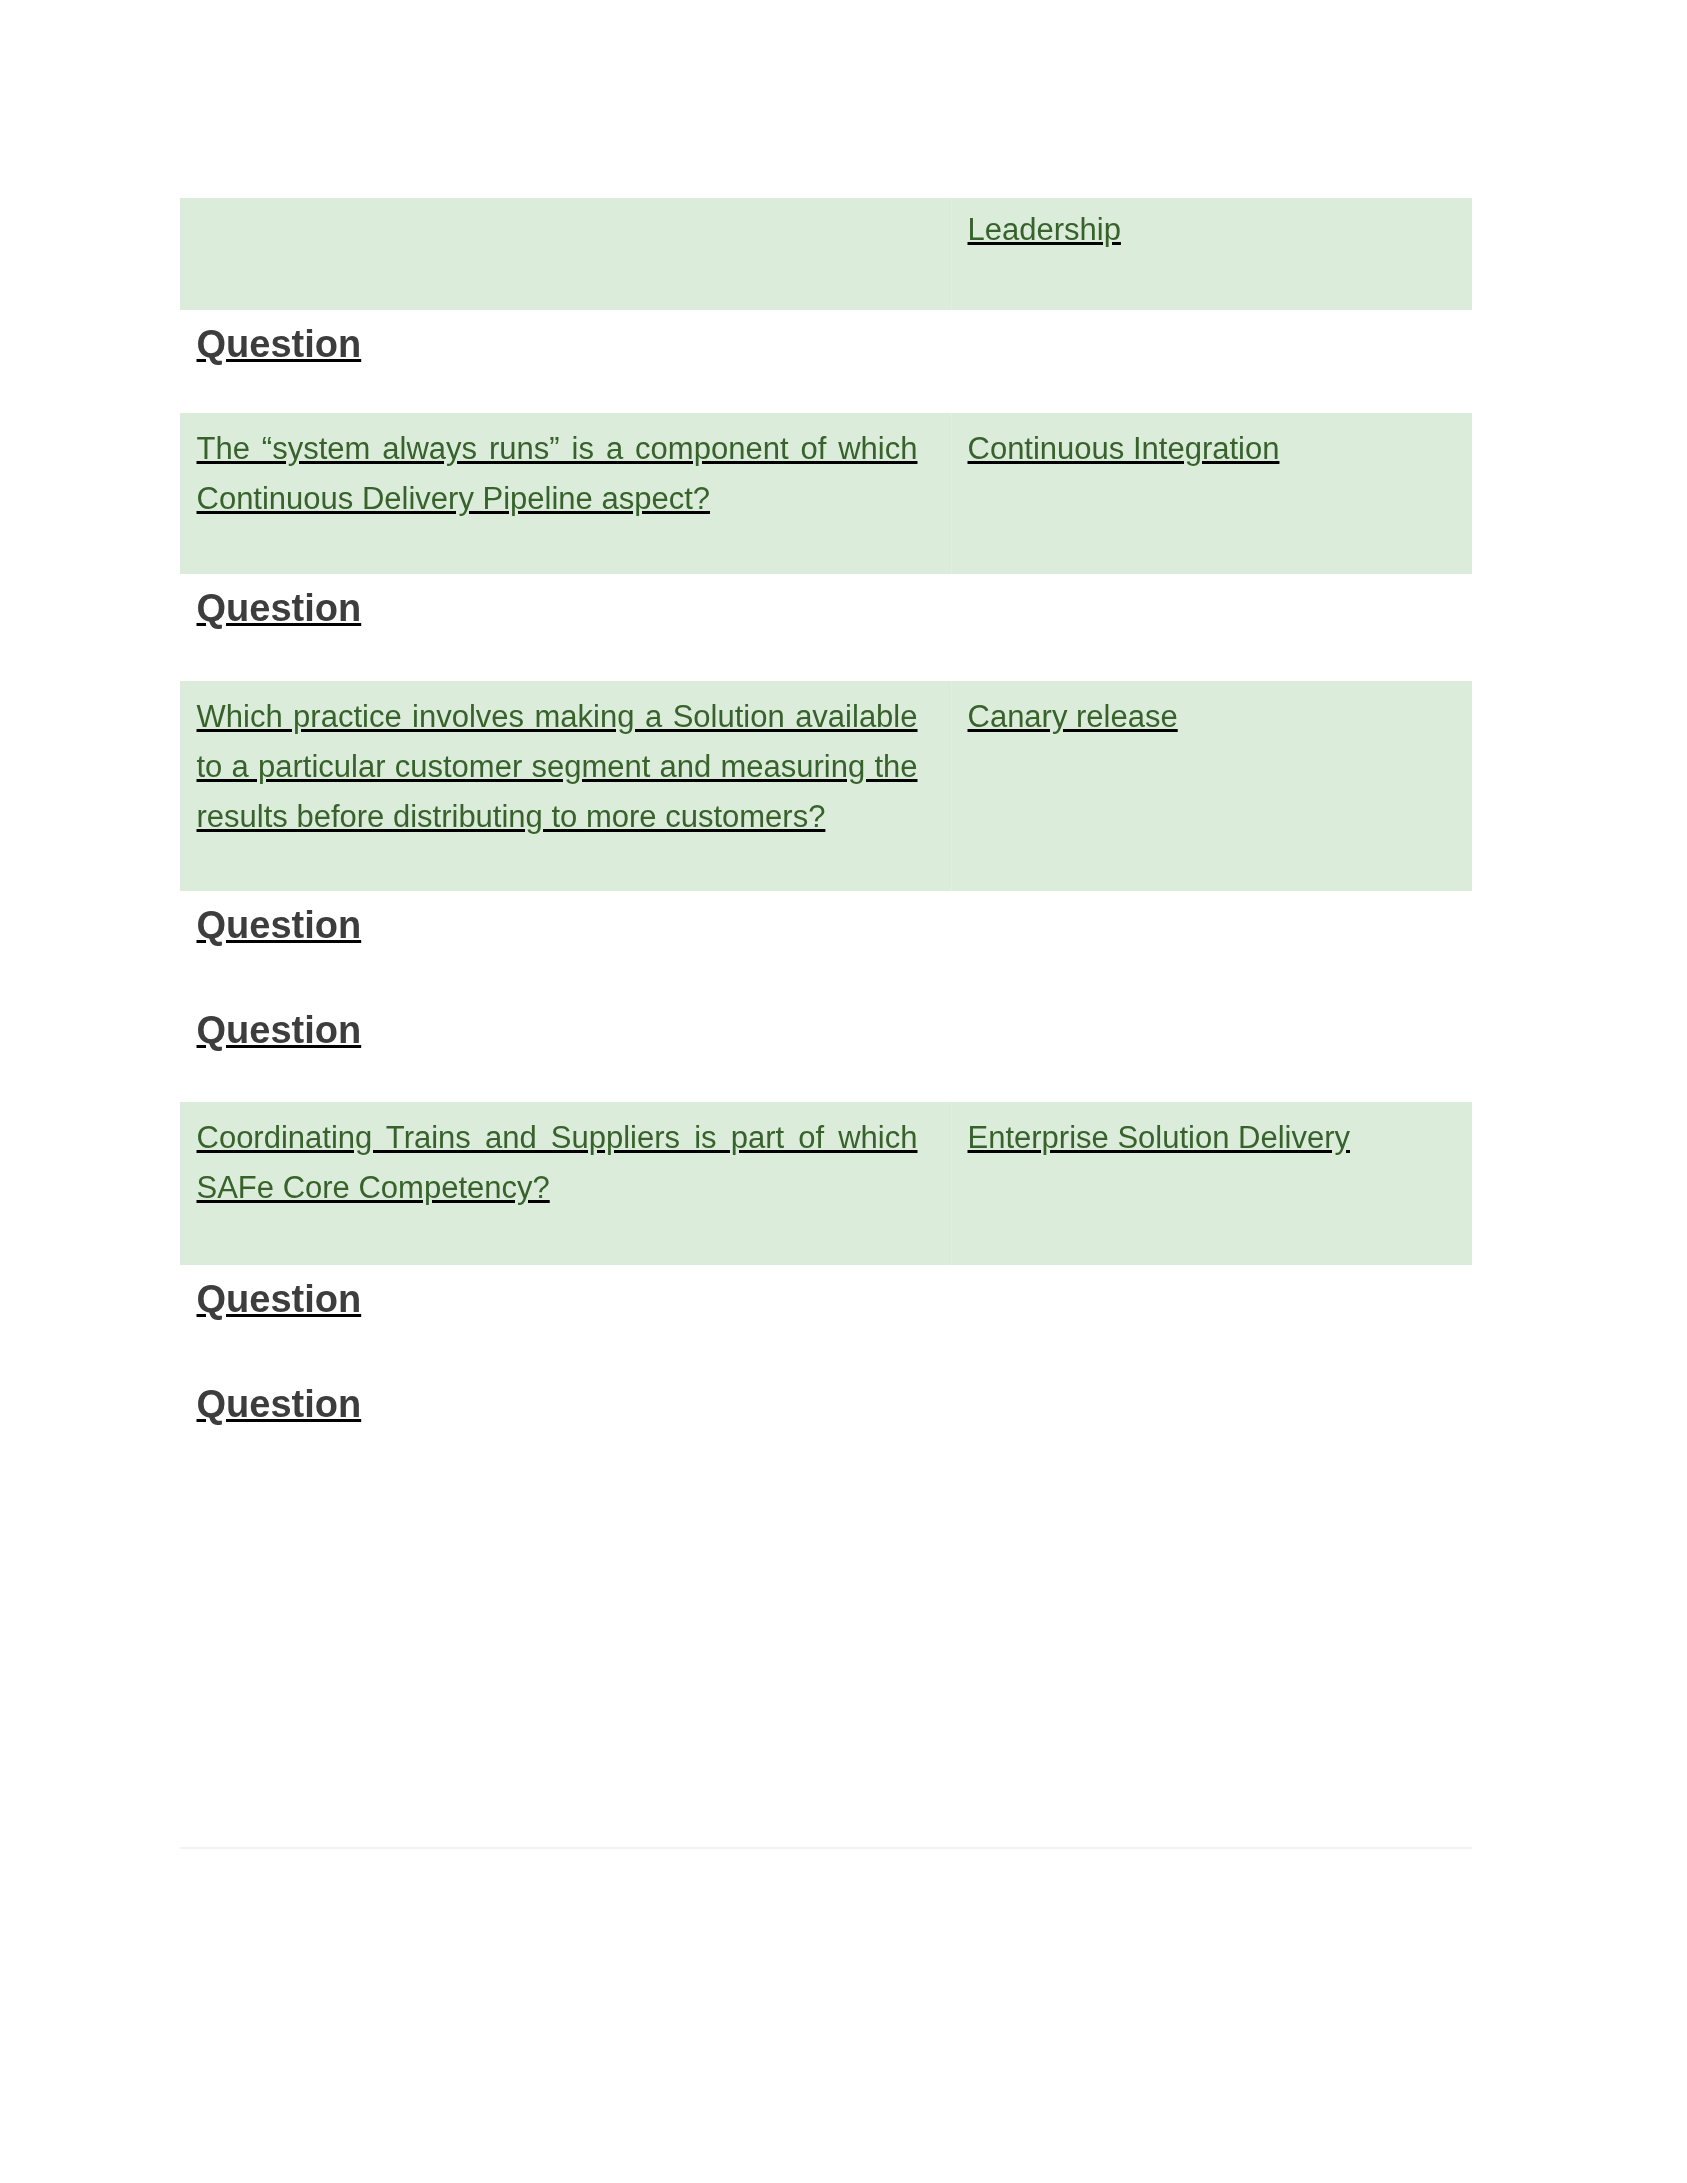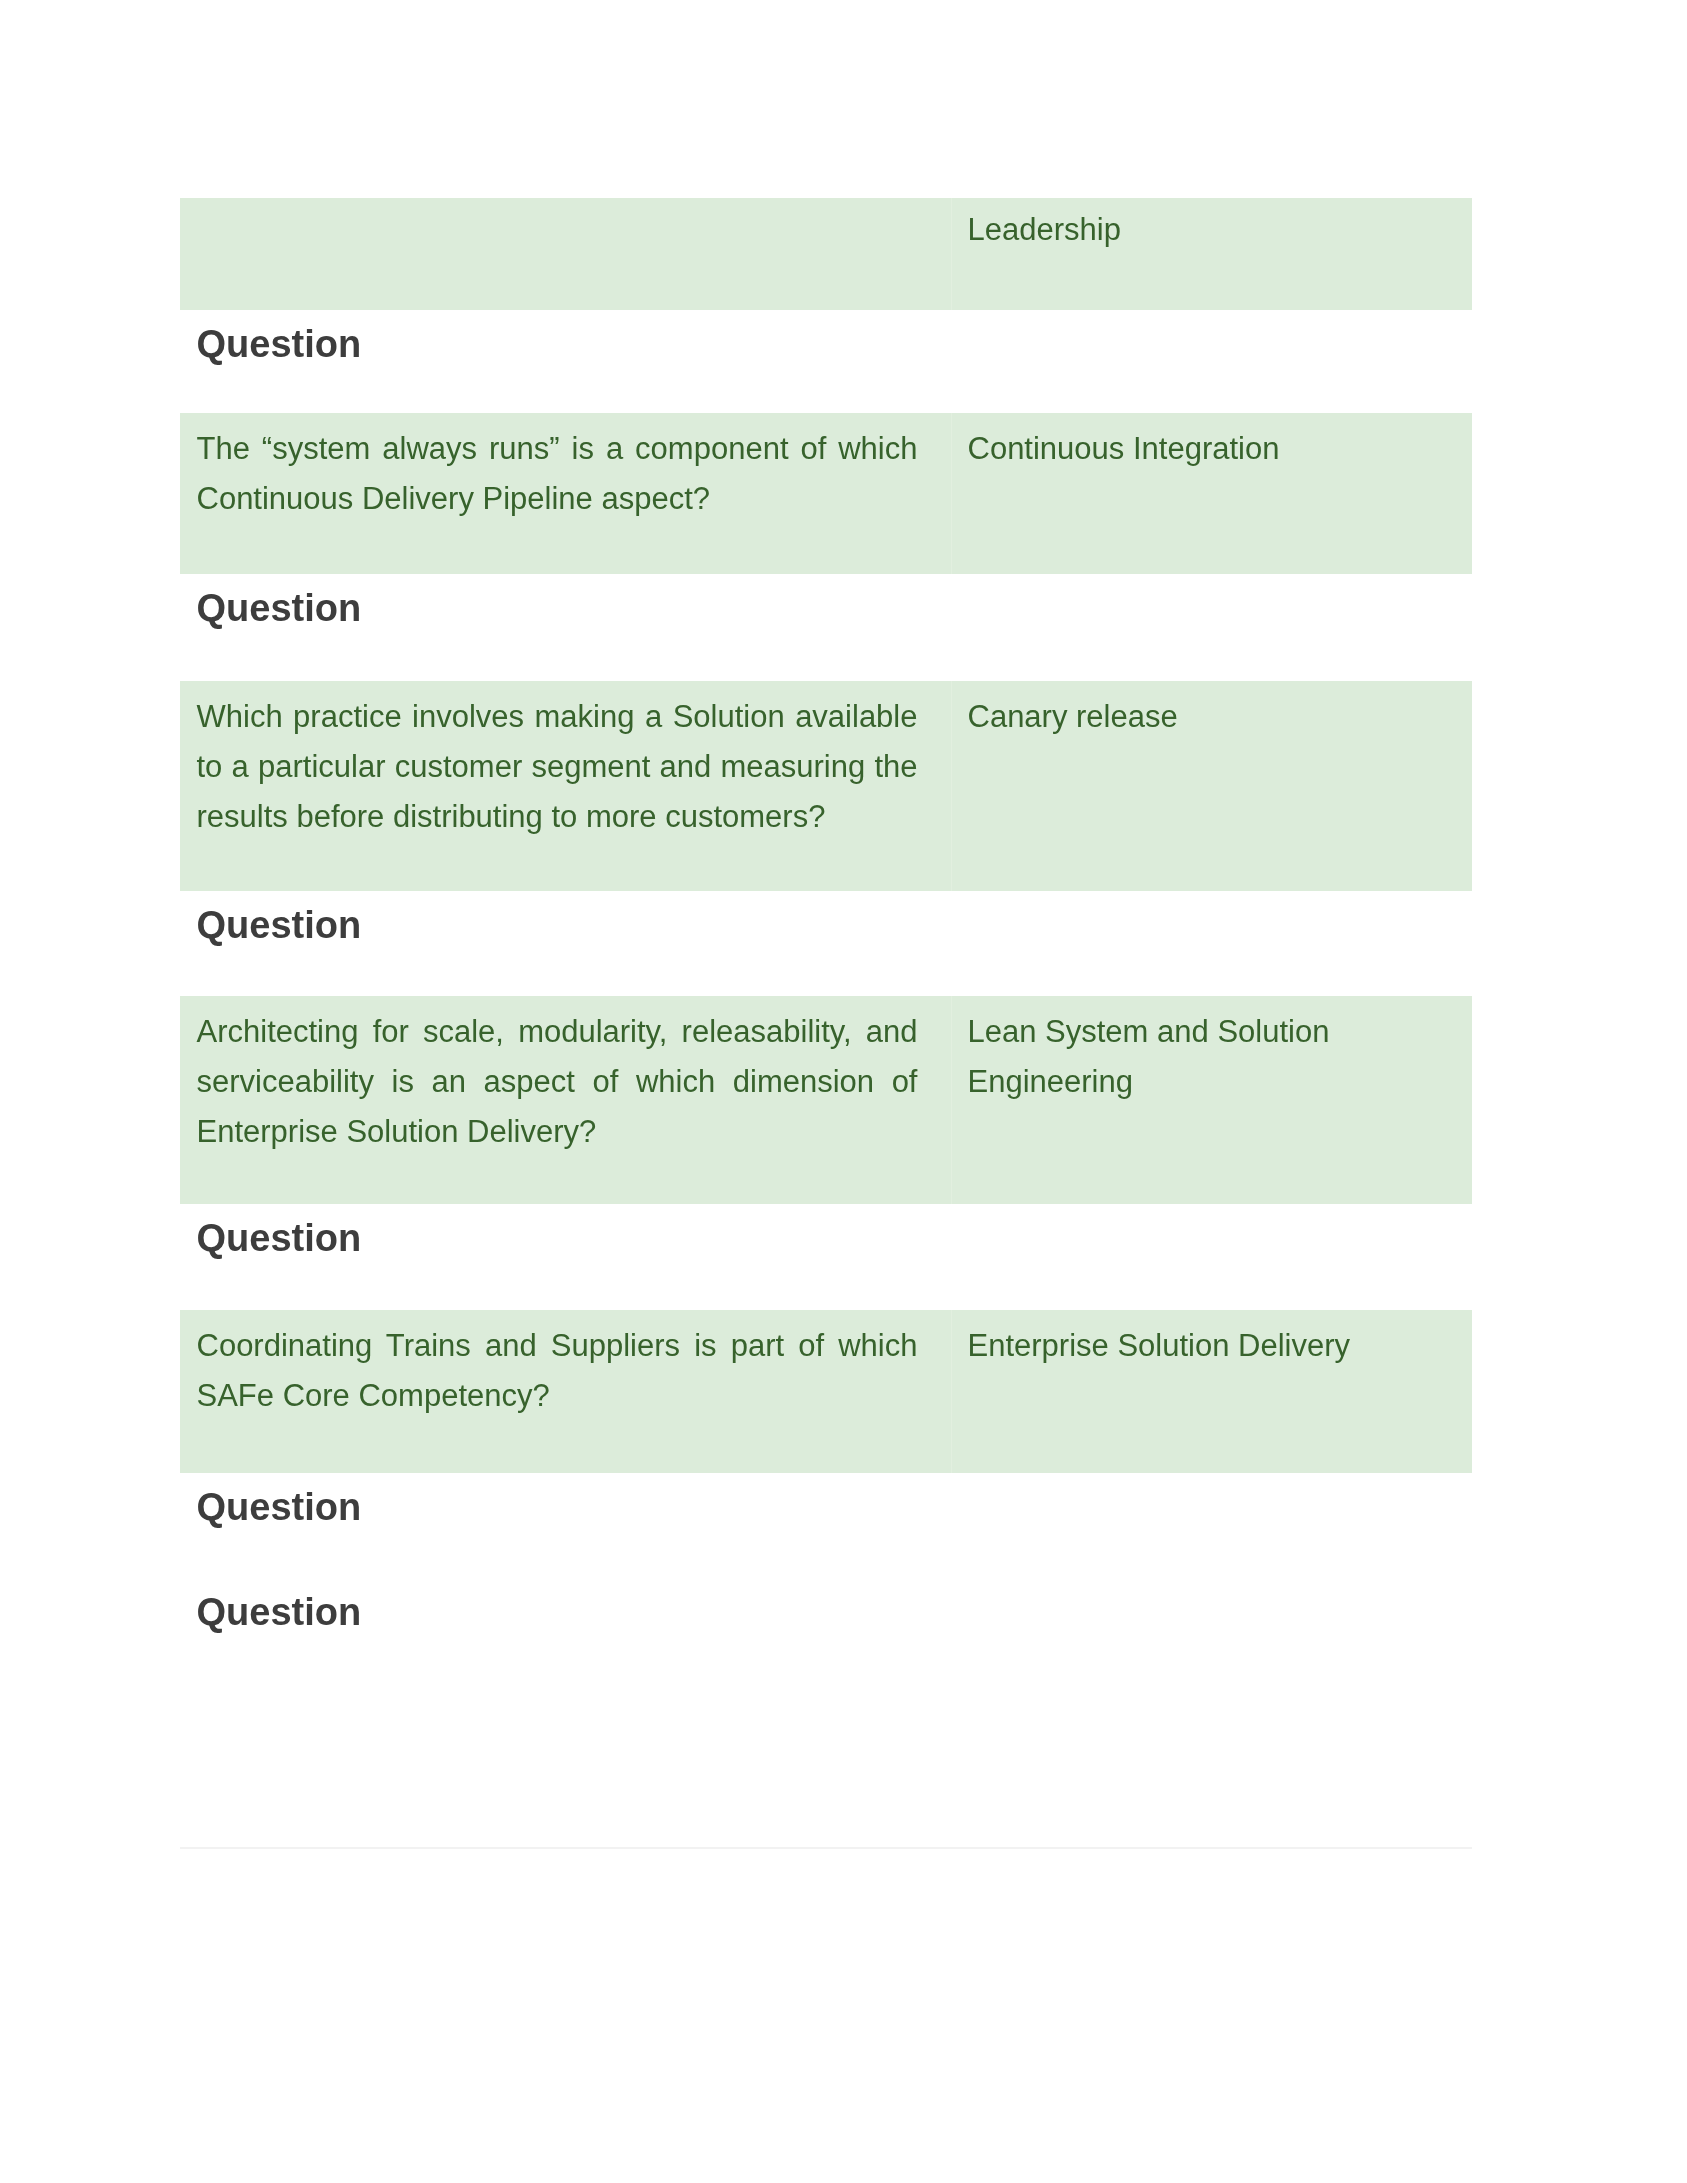--- a/index.html
+++ b/index.html
@@ -27,20 +27,21 @@
     top: 198px;
     width: 1292px;
     border-collapse: collapse;
     table-layout: fixed;
   }
   .qa-table td {
     padding: 0;
     margin: 12px;
     vertical-align: top;
     border: none;
+    text-decoration: underline;
   }
   .col-q { width: 771px; }
   .col-a { width: 521px; }
 
   .green td { background: #dcecda; }
   .white td { background: #ffffff; }
   
   .green td.qcell { border-right: 1.3px solid #e2efdf; }
   
   .table-bottom-rule {
@@ -115,28 +116,20 @@
           <td>
             <div class="cell-inner answer-inner">Canary release</div>
           </td>
         </tr>
         <tr class="white" style="height: 105px;">
           <td>
             <div class="q-label">Question</div>
           </td>
           <td></td>
         </tr>
-        <tr class="green" style="height: 208px;">
-          <td class="qcell">
-            <div class="cell-inner">Architecting for scale, modularity, releasability, and serviceability is an aspect of which dimension of Enterprise Solution Delivery?</div>
-          </td>
-          <td>
-            <div class="cell-inner answer-inner">Lean System and Solution Engineering</div>
-          </td>
-        </tr>
         <tr class="white" style="height: 106px;">
           <td>
             <div class="q-label">Question</div>
           </td>
           <td></td>
         </tr>
         <tr class="green" style="height: 163px;">
           <td class="qcell">
             <div class="cell-inner">Coordinating Trains and Suppliers is part of which SAFe Core Competency?</div>
           </td>

